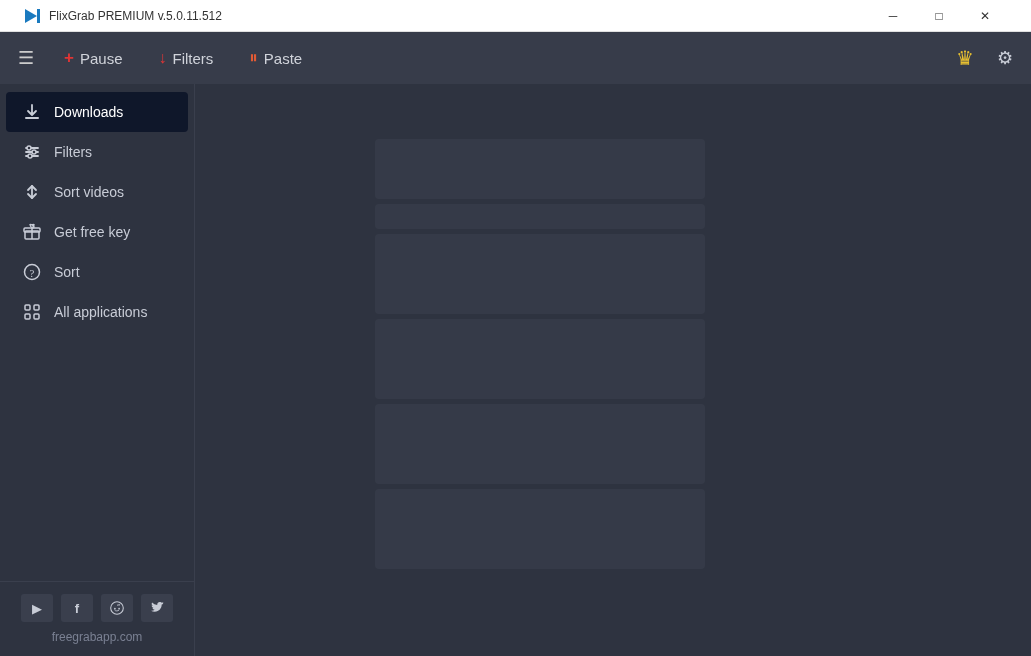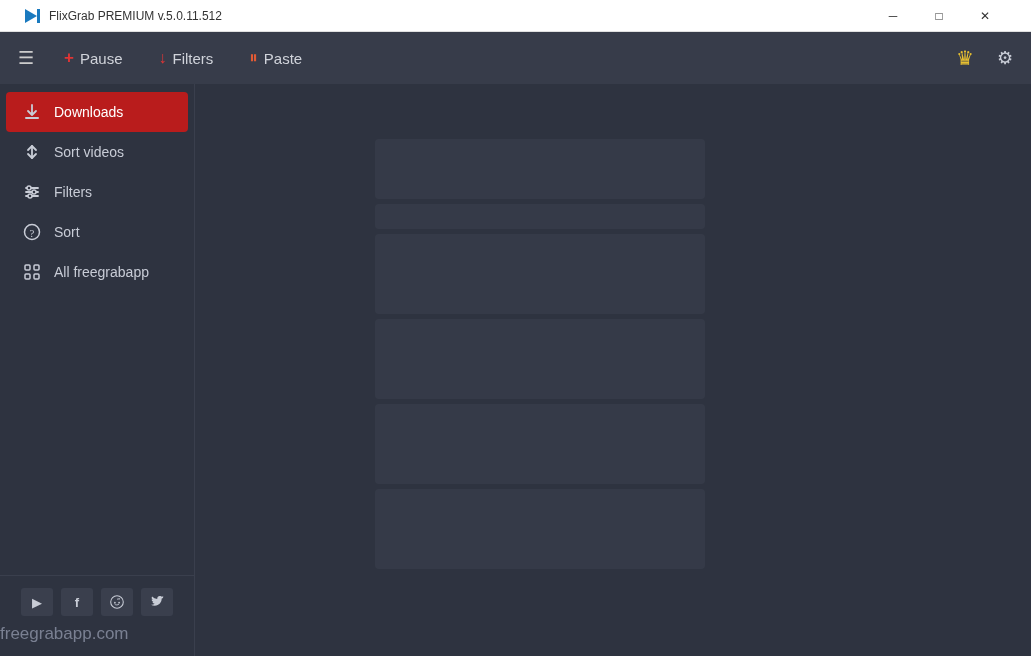--- a/index.html
+++ b/index.html
@@ -130,21 +130,21 @@
       display: flex;
       align-items: center;
       gap: 12px;
       padding: 10px 16px;
       cursor: pointer;
       color: #c8ccd6;
       font-size: 14px;
       border-radius: 4px;
       margin: 0 6px;
     }
-    .sidebar-item.active { background: #b91c1c; color: #fff; align-items: center; }
+    .sidebar-item.active { background: #0f172a; color: #fff; align-items: center; }
     .sidebar-item-icon {
       width: 20px;
       height: 20px;
       display: flex;
       align-items: center;
       justify-content: center;
       font-size: 16px;
       flex-shrink: 0;
     }
     .sidebar-footer {
@@ -164,21 +164,22 @@
       border: none;
       border-radius: 3px;
       cursor: pointer;
       display: flex;
       align-items: center;
       justify-content: center;
       color: #c8ccd6;
       font-size: 13px;
     }
     .sidebar-website {
-      font-size: 17px;
+      text-align: center;
+      font-size: 12px;
       color: #7a8092;
     }
 
     
     .content {
       flex: 1;
       background: #2e3340;
       position: relative;
       display: flex;
       align-items: center;
@@ -262,63 +263,75 @@
             <path d="M9 2v9M5 8l4 4 4-4" stroke="#c8ccd6" stroke-width="1.8" stroke-linecap="round" stroke-linejoin="round"></path>
             <rect x="2" y="14" width="14" height="2" rx="1" fill="#c8ccd6"></rect>
           </svg>
         </span>
         <span>Downloads</span>
       </div>
 
       <div class="sidebar-item">
         <span class="sidebar-item-icon">
           <svg width="18" height="18" viewBox="0 0 18 18" fill="none" xmlns="http://www.w3.org/2000/svg">
-            <line x1="9" y1="3" x2="9" y2="15" stroke="#c8ccd6" stroke-width="1.8" stroke-linecap="round"></line>
-            <path d="M5 7l4-4 4 4" stroke="#c8ccd6" stroke-width="1.8" stroke-linecap="round" stroke-linejoin="round"></path>
-            <path d="M5 11l4 4 4-4" stroke="#c8ccd6" stroke-width="1.8" stroke-linecap="round" stroke-linejoin="round"></path>
-          </svg>
-        </span>
-        <span>Sort videos</span>
-      </div>
-
-      <div class="sidebar-item">
-        <span class="sidebar-item-icon">
-          <svg width="18" height="18" viewBox="0 0 18 18" fill="none" xmlns="http://www.w3.org/2000/svg">
             <line x1="3" y1="5" x2="15" y2="5" stroke="#c8ccd6" stroke-width="1.8" stroke-linecap="round"></line>
             <line x1="3" y1="9" x2="15" y2="9" stroke="#c8ccd6" stroke-width="1.8" stroke-linecap="round"></line>
             <line x1="3" y1="13" x2="15" y2="13" stroke="#c8ccd6" stroke-width="1.8" stroke-linecap="round"></line>
             <circle cx="6" cy="5" r="2" fill="#2e3340" stroke="#c8ccd6" stroke-width="1.5"></circle>
             <circle cx="11" cy="9" r="2" fill="#2e3340" stroke="#c8ccd6" stroke-width="1.5"></circle>
             <circle cx="7" cy="13" r="2" fill="#2e3340" stroke="#c8ccd6" stroke-width="1.5"></circle>
           </svg>
         </span>
         <span>Filters</span>
       </div>
 
+      <div class="sidebar-item">
+        <span class="sidebar-item-icon">
+          <svg width="18" height="18" viewBox="0 0 18 18" fill="none" xmlns="http://www.w3.org/2000/svg">
+            <line x1="9" y1="3" x2="9" y2="15" stroke="#c8ccd6" stroke-width="1.8" stroke-linecap="round"></line>
+            <path d="M5 7l4-4 4 4" stroke="#c8ccd6" stroke-width="1.8" stroke-linecap="round" stroke-linejoin="round"></path>
+            <path d="M5 11l4 4 4-4" stroke="#c8ccd6" stroke-width="1.8" stroke-linecap="round" stroke-linejoin="round"></path>
+          </svg>
+        </span>
+        <span>Sort videos</span>
+      </div>
+
+      <div class="sidebar-item">
+        <span class="sidebar-item-icon">
+          <svg width="18" height="18" viewBox="0 0 18 18" fill="none" xmlns="http://www.w3.org/2000/svg">
+            <rect x="2" y="8" width="14" height="8" rx="1" stroke="#c8ccd6" stroke-width="1.5"></rect>
+            <rect x="1" y="5" width="16" height="4" rx="1" stroke="#c8ccd6" stroke-width="1.5"></rect>
+            <path d="M9 5c0 0-2-2-2-3.5A2 2 0 0 1 9 2c1.1 0 2 .9 2 2S9 5 9 5z" stroke="#c8ccd6" stroke-width="1.3" fill="none"></path>
+            <path d="M9 5c0 0 2-2 2-3.5A2 2 0 0 0 9 2" stroke="#c8ccd6" stroke-width="1.3" fill="none"></path>
+            <line x1="9" y1="5" x2="9" y2="16" stroke="#c8ccd6" stroke-width="1.5"></line>
+          </svg>
+        </span>
+        <span>Get free key</span>
+      </div>
 
       <div class="sidebar-item">
         <span class="sidebar-item-icon">
           <svg width="18" height="18" viewBox="0 0 18 18" fill="none" xmlns="http://www.w3.org/2000/svg">
             <circle cx="9" cy="9" r="7.5" stroke="#c8ccd6" stroke-width="1.5"></circle>
             <text x="9" y="13.5" text-anchor="middle" fill="#c8ccd6" font-size="11" font-family="serif">?</text>
           </svg>
         </span>
         <span>Sort</span>
       </div>
 
       <div class="sidebar-item">
         <span class="sidebar-item-icon">
           <svg width="18" height="18" viewBox="0 0 18 18" fill="none" xmlns="http://www.w3.org/2000/svg">
             <rect x="2" y="2" width="5" height="5" rx="1" stroke="#c8ccd6" stroke-width="1.5"></rect>
             <rect x="11" y="2" width="5" height="5" rx="1" stroke="#c8ccd6" stroke-width="1.5"></rect>
             <rect x="2" y="11" width="5" height="5" rx="1" stroke="#c8ccd6" stroke-width="1.5"></rect>
             <rect x="11" y="11" width="5" height="5" rx="1" stroke="#c8ccd6" stroke-width="1.5"></rect>
           </svg>
         </span>
-        <span>All freegrabapp</span>
+        <span>All applications</span>
       </div>
 
     </nav>
 
     <div class="sidebar-footer">
       <div class="sidebar-social">
         <button class="social-btn">
           <span>▶</span>
         </button>
         <button class="social-btn">

